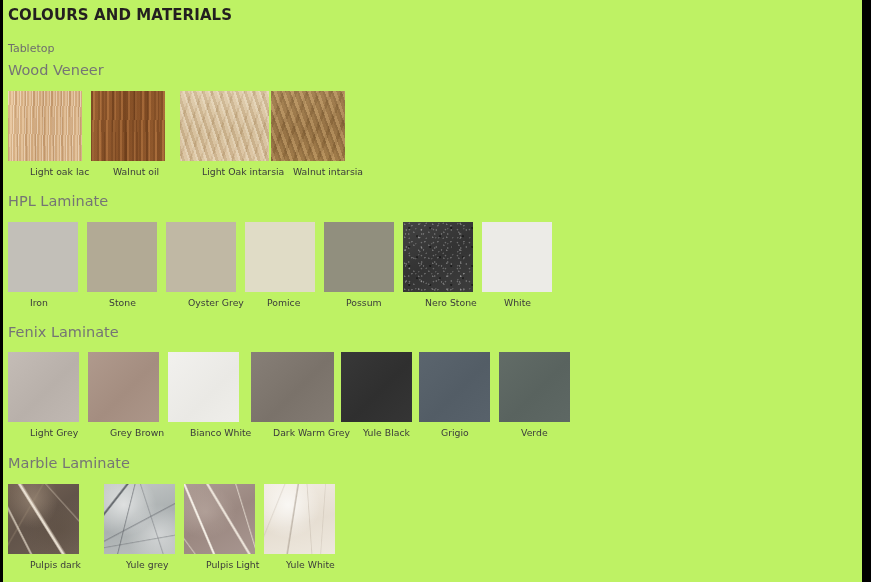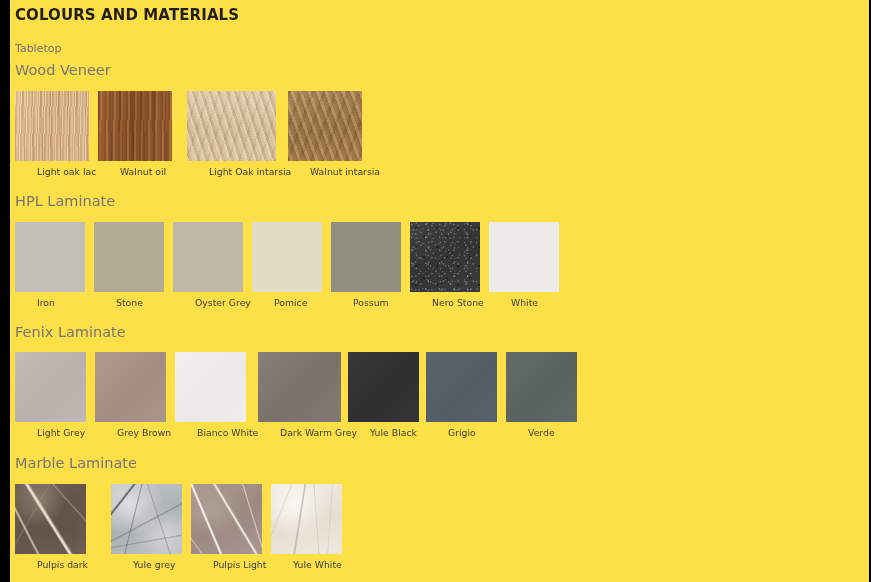--- a/index.html
+++ b/index.html
@@ -7,23 +7,23 @@
     margin: 0; padding: 0;
     width: 871px; height: 582px;
     background: #000;
     overflow: hidden;
   }
   body {
     font-family: "DejaVu Sans", "Liberation Sans", sans-serif;
   }
   .page {
     position: absolute;
-    left: 10px; top: 0;
+    left: 3px; top: 0;
     width: 859px; height: 582px;
-    background: #fde047;
+    background: #bef264;
     overflow: hidden;
   }
   .doc-title {
     position: absolute;
     left: 5px; top: 6px;
     font-size: 15px;
     font-weight: bold;
     letter-spacing: 0.1px;
     color: #231f20;
     white-space: nowrap;
@@ -202,21 +202,21 @@
       <span class="cap">Light oak lac</span>
     </div>
     <div class="cell" style="width:89px;">
       <span class="sw w-walnutoil" style="width:74px;height:70px;"></span>
       <span class="cap">Walnut oil</span>
     </div>
     <div class="cell" style="width:89px;">
       <span class="sw w-lightoakintarsia" style="width:89px;height:70px;"></span>
       <span class="cap">Light Oak intarsia</span>
     </div>
-    <div class="cell" style="width:64px;margin-left:12px;">
+    <div class="cell" style="width:64px;margin-left:2px;">
       <span class="sw w-walnutintarsia" style="width:74px;height:70px;"></span>
       <span class="cap">Walnut intarsia</span>
     </div>
   </div>
 
   <div class="section-head" style="top:193px;">HPL Laminate</div>
   <div class="row" style="top:222px;">
     <div class="cell" style="width:79px;">
       <span class="sw" style="width:70px;height:70px;background:#c2bfb8;"></span>
       <span class="cap">Iron</span>

